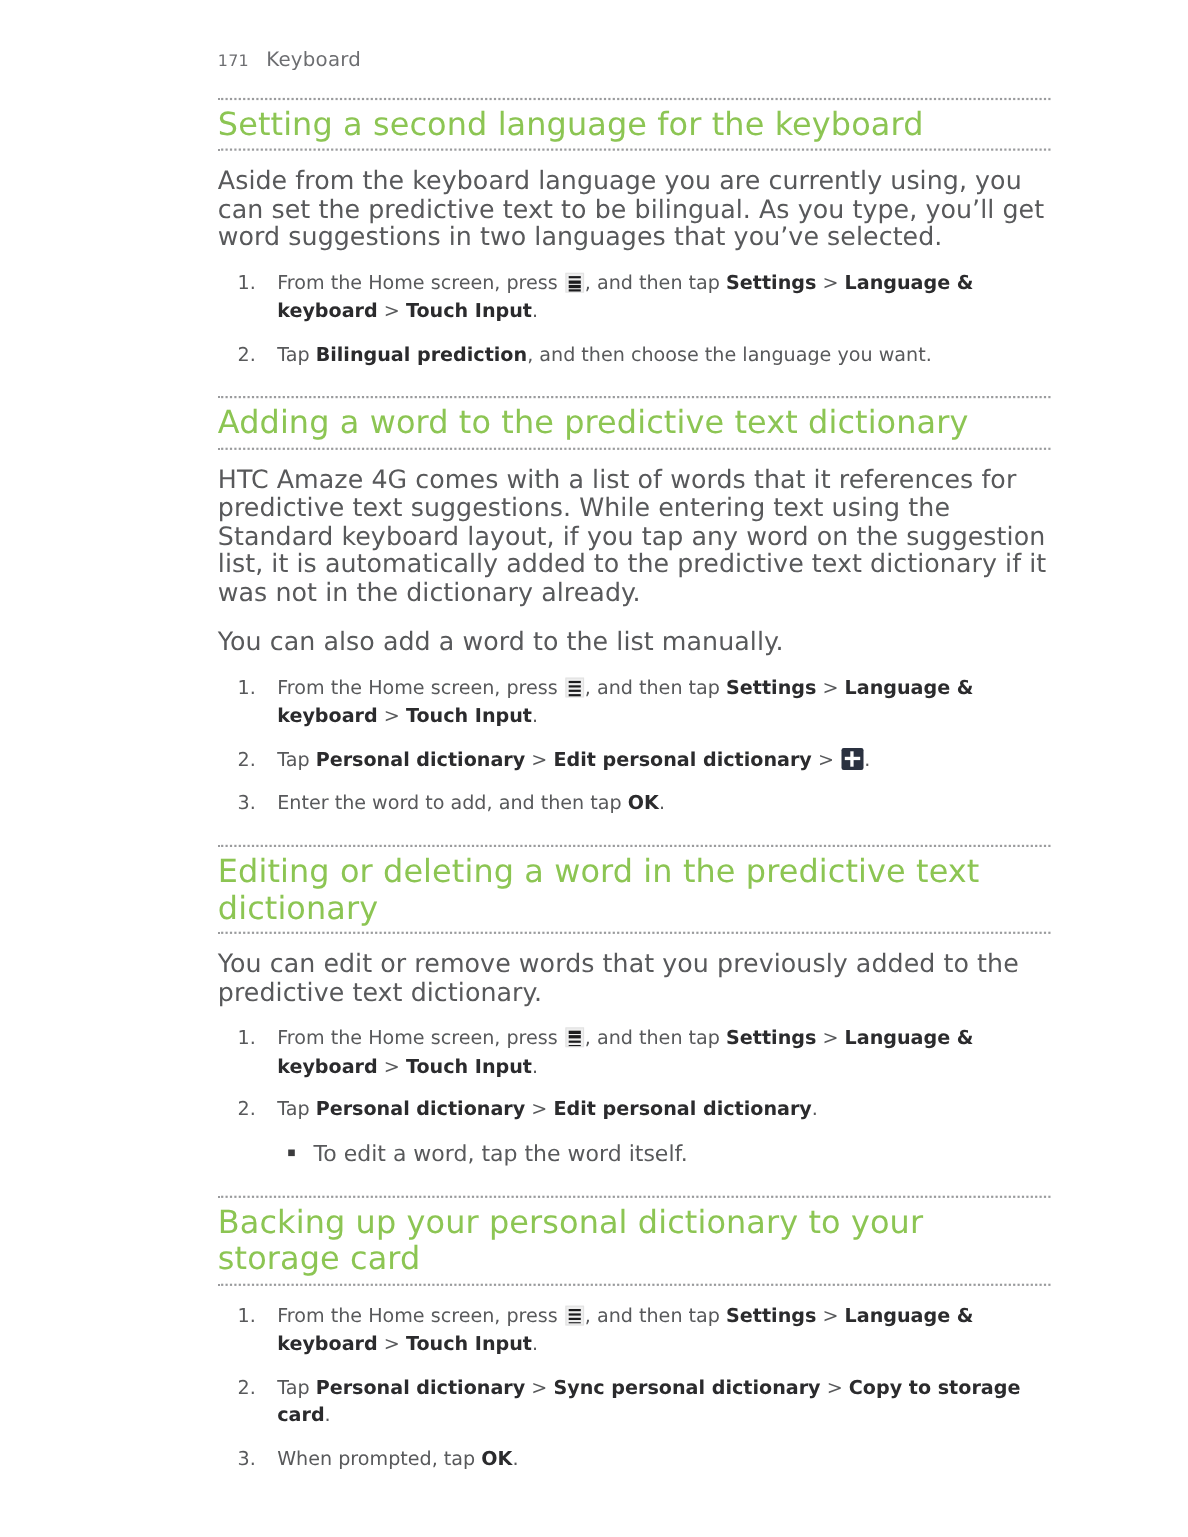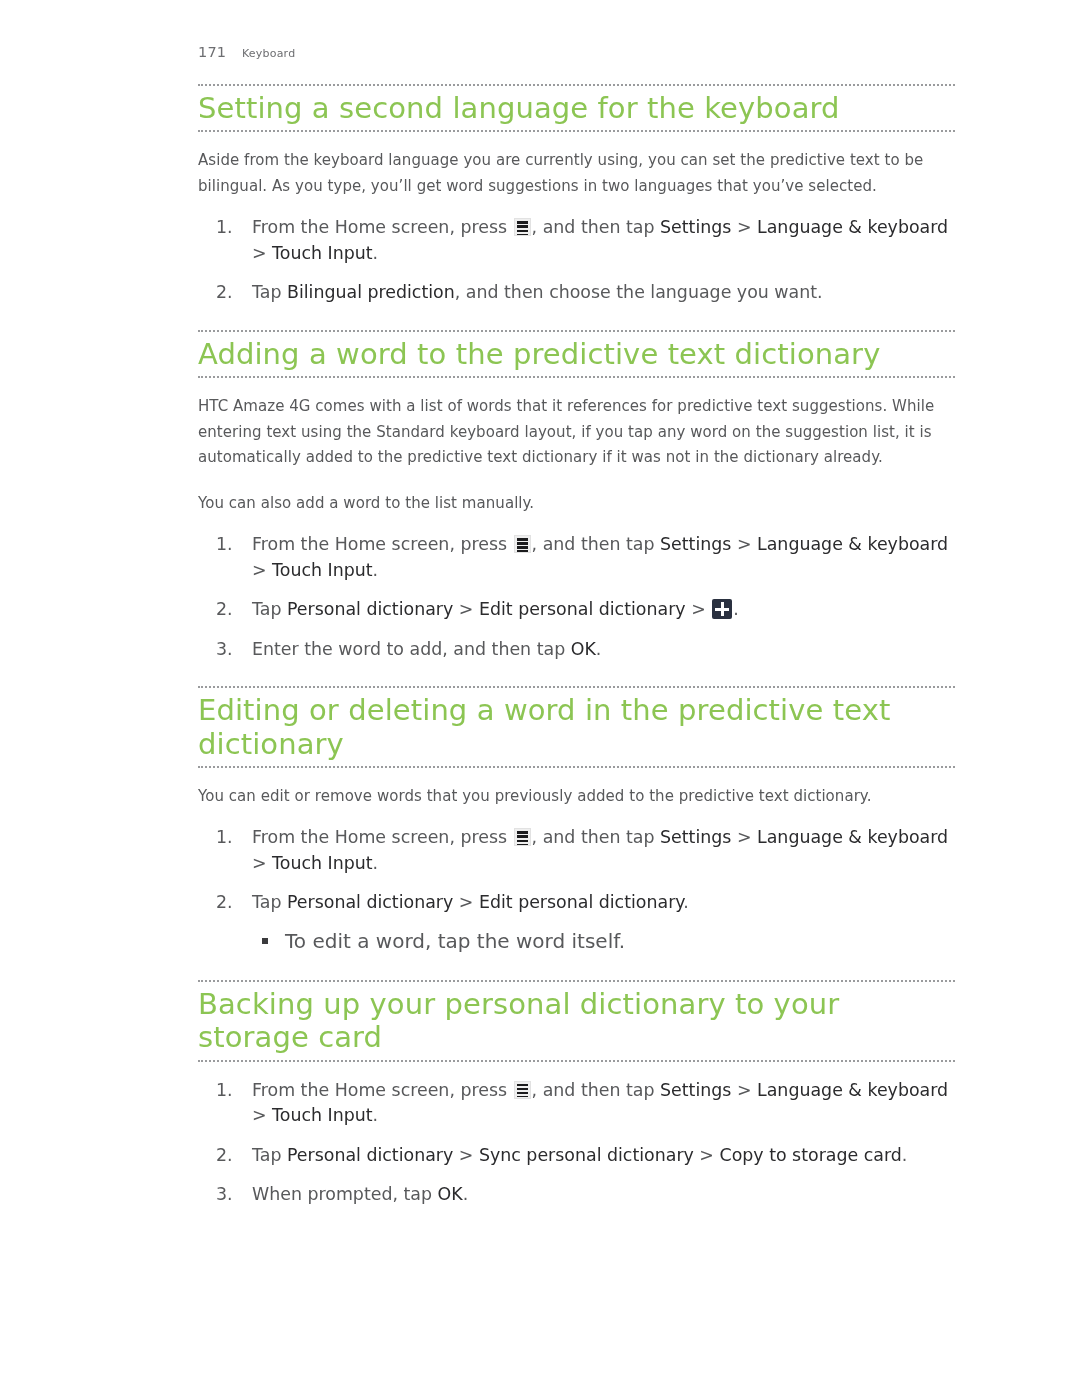--- a/index.html
+++ b/index.html
@@ -28,21 +28,21 @@
     font-size: 14.5px;
     color: #6d6e71;
     letter-spacing: 0.2px;
     margin-bottom: 24px;
   }
   .page-header .pg-num {
     width: 44px;
     flex: 0 0 44px;
   }
   .page-header .pg-chapter {
-    font-size: 11px;
+    font-size: 18px;
   }
   
   .section {
     width: 757px;
   }
   .rule {
     border-top: 2px dotted #9a9b9d;
     height: 0;
     line-height: 0;
     font-size: 0;
@@ -52,21 +52,21 @@
     padding: 6px 0 5px 0;
     font-size: 29px;
     font-weight: normal;
     color: #8cc553;
     letter-spacing: 0.1px;
     line-height: 1.15;
   }
   
   p.body {
     margin: 16px 0 0 0;
-    font-size: 15px;
+    font-size: 23px;
     line-height: 25.5px;
     color: #58595b;
     letter-spacing: 0.05px;
   }
   p.body.tight { margin-top: 20px; }
   
   ol.steps {
     margin: 16px 0 0 0;
     padding: 0;
     list-style: none;
@@ -107,21 +107,21 @@
   ul.subbullets > li > .sqbullet {
     position: absolute;
     left: 10px;
     top: 10px;
     width: 6px;
     height: 6px;
     background: #3b3b3d;
   }
   
   b, .ui {
-    font-weight: normal;
+    font-weight: bold;
     color: #2b2b2d;
   }
   
   .icon-menu {
     display: inline-block;
     vertical-align: -3px;
     width: 17px;
     height: 18px;
     background: #efefef;
     position: relative;

